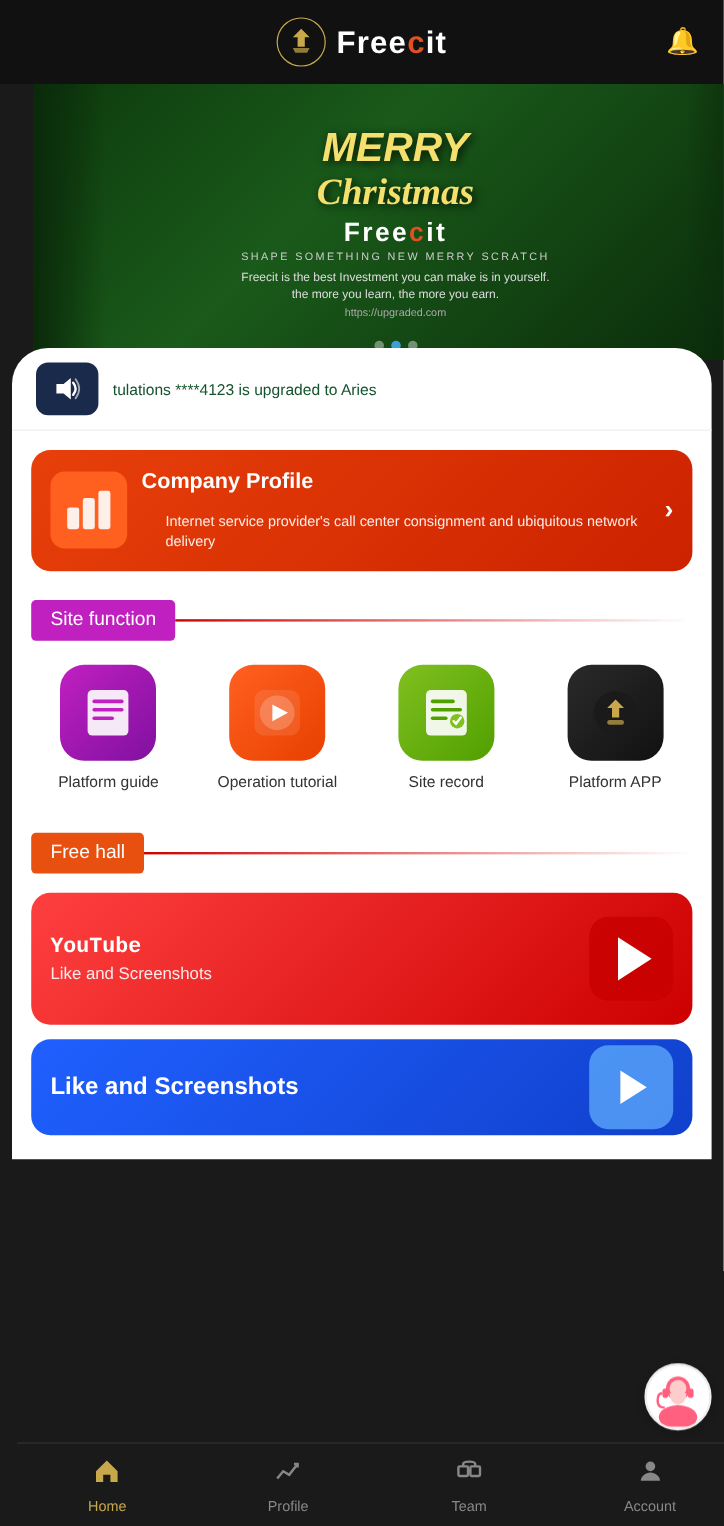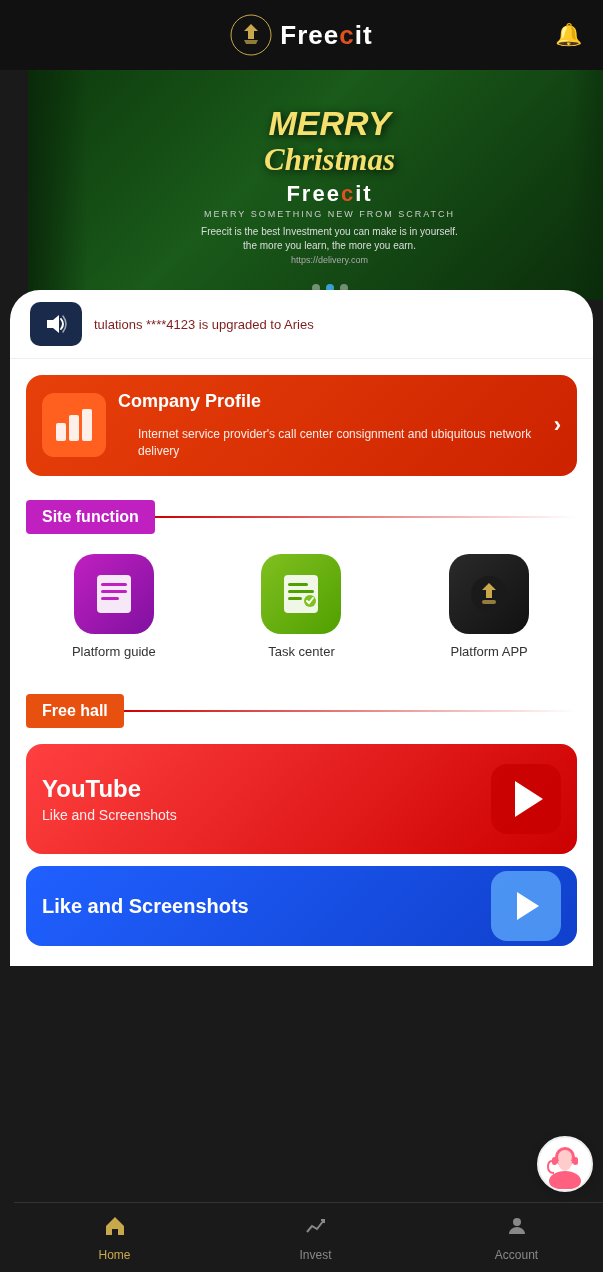--- a/index.html
+++ b/index.html
@@ -168,21 +168,21 @@
       width: 52px;
       height: 44px;
       display: flex;
       align-items: center;
       justify-content: center;
       flex-shrink: 0;
       margin-right: 12px;
     }
     .announcement-text {
       font-size: 13px;
-      color: #7f1d1d;
+      color: #14532d;
       white-space: nowrap;
       overflow: hidden;
       text-overflow: ellipsis;
     }
 
     
     .company-profile {
       margin: 16px 16px 0;
       background: linear-gradient(135deg, #e8400a 0%, #cc2200 100%);
       border-radius: 16px;
@@ -223,21 +223,21 @@
 
     
     .section-header {
       margin: 24px 16px 0;
       display: flex;
       align-items: center;
     }
     .section-tag {
       padding: 8px 16px;
       font-size: 16px;
-      font-weight: bold;
+      font-weight: normal;
       color: #fff;
       border-radius: 4px;
       position: relative;
     }
     .section-tag.purple { background: #c020c0; }
     .section-tag.orange { background: #e85010; }
     .section-line {
       flex: 1;
       height: 2px;
       background: linear-gradient(90deg, #cc0000 0%, rgba(204,0,0,0) 100%);
@@ -284,24 +284,25 @@
       background: linear-gradient(135deg, #ff4040 0%, #cc0000 100%);
       border-radius: 16px;
       padding: 20px 16px;
       display: flex;
       align-items: center;
       justify-content: space-between;
       cursor: pointer;
     }
     .yt-text-block { }
     .yt-title {
-      font-size: 24px;
+      font-size: 18px;
       font-weight: bold;
       color: #fff;
       margin-bottom: 4px;
+      font-family: Liberation Mono, monospace;
     }
     .yt-subtitle {
       font-size: 14px;
       color: rgba(255,255,255,0.9);
     }
     .yt-play-btn {
       width: 70px;
       height: 70px;
       background: rgba(200,0,0,0.8);
       border-radius: 16px;
@@ -429,23 +430,23 @@
 <div class="banner-container">
   <div class="banner-content">
     <div class="pine-left"></div>
     <div class="pine-right"></div>
     <div class="banner-text-block">
       <div class="merry-text">MERRY</div>
       <div class="christmas-text">Christmas</div>
       <div class="banner-logo-text">
         <span style="color:#fff">Free</span><span style="color:#e05020">c</span><span style="color:#fff">it</span>
       </div>
-      <div class="banner-tagline">MERRY SOMETHING NEW FROM SCRATCH</div>
+      <div class="banner-tagline">SHAPE SOMETHING NEW MERRY SCRATCH</div>
       <div class="banner-desc">Freecit is the best Investment you can make is in yourself. the more you learn, the more you earn.</div>
-      <div class="banner-url">https://delivery.com</div>
+      <div class="banner-url">https://upgraded.com</div>
     </div>
   </div>
   <div class="banner-dots">
     <div class="dot"></div>
     <div class="dot active"></div>
     <div class="dot"></div>
   </div>
 </div>
 
 <div class="main-card">
@@ -488,33 +489,43 @@
         <svg width="46" height="46" viewBox="0 0 46 46" fill="none">
           <rect x="6" y="4" width="34" height="38" rx="4" fill="white" opacity="0.9"></rect>
           <rect x="10" y="12" width="26" height="3" rx="1.5" fill="#c020c0"></rect>
           <rect x="10" y="19" width="26" height="3" rx="1.5" fill="#c020c0"></rect>
           <rect x="10" y="26" width="18" height="3" rx="1.5" fill="#c020c0"></rect>
         </svg>
       </div>
       <div class="func-label">Platform guide</div>
     </div>
 
+    <div class="func-item">
+      <div class="func-icon orange">
+        <svg width="46" height="46" viewBox="0 0 46 46" fill="none">
+          <rect x="4" y="4" width="38" height="38" rx="8" fill="rgba(255,255,255,0.1)"></rect>
+          <circle cx="23" cy="23" r="14" fill="white" opacity="0.2" stroke="white" stroke-width="1"></circle>
+          <polygon points="19,16 32,23 19,30" fill="white"></polygon>
+        </svg>
+      </div>
+      <div class="func-label">Operation tutorial</div>
+    </div>
 
     <div class="func-item">
       <div class="func-icon green">
         <svg width="46" height="46" viewBox="0 0 46 46" fill="none">
           <rect x="6" y="4" width="34" height="38" rx="4" fill="white" opacity="0.9"></rect>
           <rect x="10" y="12" width="20" height="3" rx="1.5" fill="#50a000"></rect>
           <rect x="10" y="19" width="26" height="3" rx="1.5" fill="#50a000"></rect>
           <rect x="10" y="26" width="14" height="3" rx="1.5" fill="#50a000"></rect>
           <circle cx="32" cy="30" r="6" fill="#80c020"></circle>
           <polyline points="29,30 31,32 35,27" stroke="white" stroke-width="2" fill="none" stroke-linecap="round"></polyline>
         </svg>
       </div>
-      <div class="func-label">Task center</div>
+      <div class="func-label">Site record</div>
     </div>
 
     <div class="func-item">
       <div class="func-icon dark">
         <svg width="46" height="46" viewBox="0 0 46 46" fill="none">
           <circle cx="23" cy="23" r="18" fill="#1a1a1a"></circle>
           <path d="M23 12 L30 19 L26 19 L26 27 L20 27 L20 19 L16 19 Z" fill="#c8a84b"></path>
           <rect x="16" y="29" width="14" height="4" rx="2" fill="#c8a84b" opacity="0.7"></rect>
         </svg>
       </div>
@@ -571,23 +582,34 @@
   </div>
 
 
   <div class="nav-item">
     <div class="nav-icon">
       <svg width="24" height="24" viewBox="0 0 24 24" fill="none" stroke="#888" stroke-width="2">
         <polyline points="3,18 8,12 13,15 20,6"></polyline>
         <polyline points="17,6 20,6 20,9"></polyline>
       </svg>
     </div>
-    <div class="nav-label">Invest</div>
-  </div>
-
+    <div class="nav-label">Profile</div>
+  </div>
+
+  <div class="nav-item">
+    <div class="nav-icon">
+      <svg width="24" height="24" viewBox="0 0 24 24" fill="none" stroke="#888" stroke-width="2">
+        <rect x="3" y="8" width="8" height="8" rx="1"></rect>
+        <rect x="13" y="8" width="8" height="8" rx="1"></rect>
+        <path d="M11 12 H13" stroke-width="2"></path>
+        <path d="M7 8 V6 Q7 4 12 4 Q17 4 17 6 V8"></path>
+      </svg>
+    </div>
+    <div class="nav-label">Team</div>
+  </div>
 
   <div class="nav-item">
     <div class="nav-icon">
       <svg width="24" height="24" viewBox="0 0 24 24" fill="#888">
         <circle cx="12" cy="8" r="4"></circle>
         <path d="M4 20C4 16 8 13 12 13C16 13 20 16 20 20H4Z"></path>
       </svg>
     </div>
     <div class="nav-label">Account</div>
   </div>

